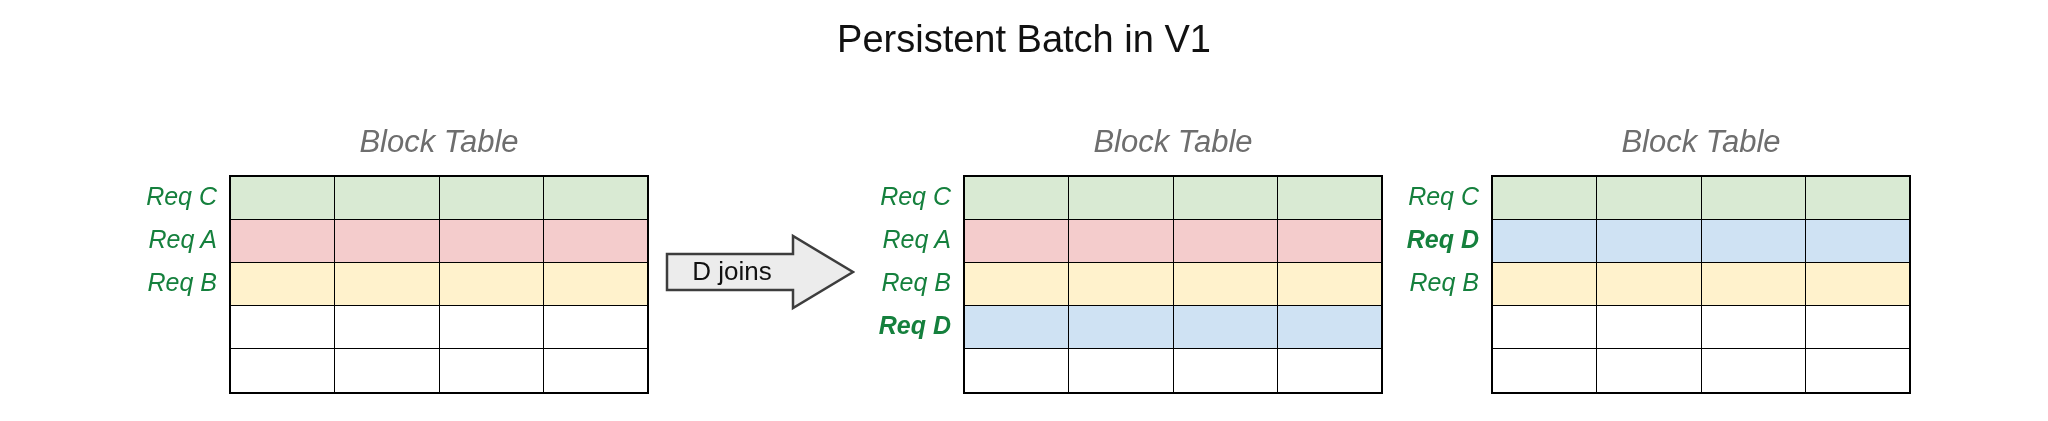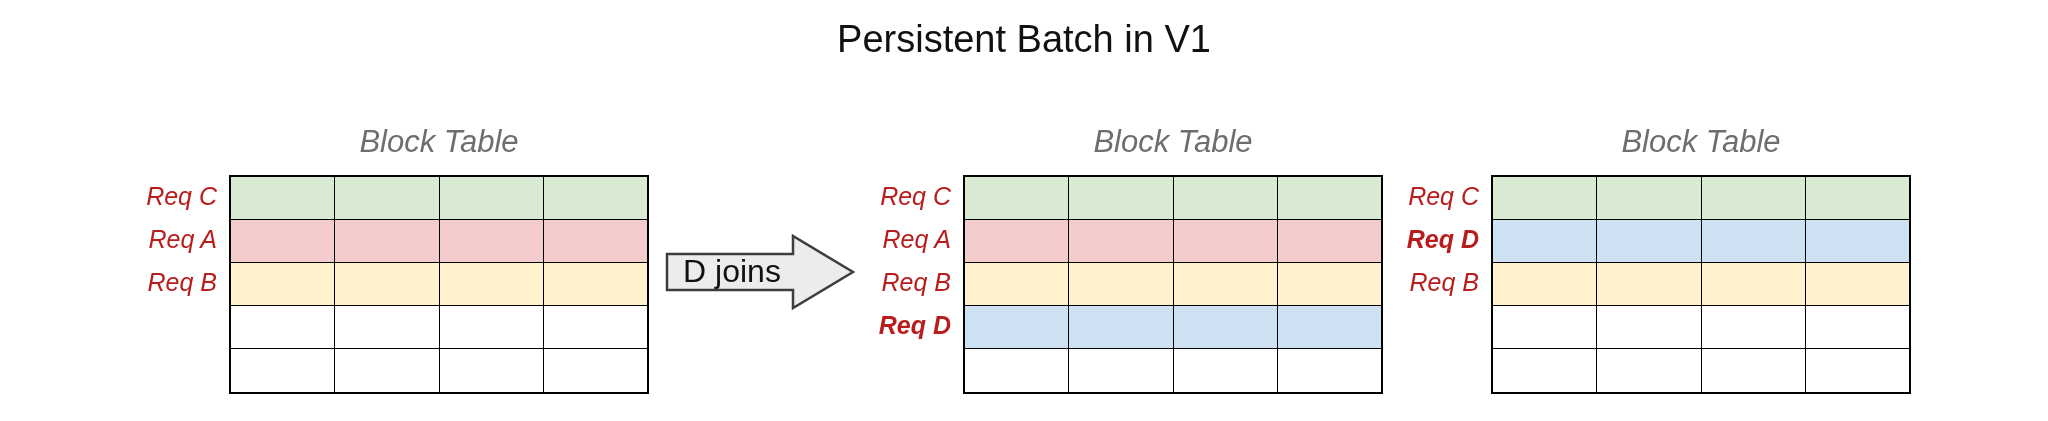--- a/index.html
+++ b/index.html
@@ -54,21 +54,21 @@
     flex-direction: column;
     width: 92px;
   }
   .row-label {
     height: 43px;
     display: flex;
     align-items: center;
     justify-content: flex-end;
     padding-right: 12px;
     font-size: 25px;
-    color: #b91c1c;
+    color: #15803d;
     white-space: nowrap;
   }
   .row-label.bold { font-weight: bold; }
   .grid {
     display: flex;
     flex-direction: column;
     width: 420px;
     border: 2px solid #000000;
   }
   .grid-row {
@@ -94,21 +94,21 @@
     left: 0; top: 0;
     width: 190px; height: 80px;
   }
   .arrow-label {
     position: absolute;
     left: 0; top: 0;
     width: 134px; height: 80px;
     display: flex;
     align-items: center;
     justify-content: center;
-    font-size: 32px;
+    font-size: 26px;
     color: #111111;
     white-space: nowrap;
   }
 </style>
 </head>
 <body>
 
 <div class="page">
 
   <h1 class="title">Persistent Batch in V1</h1>

